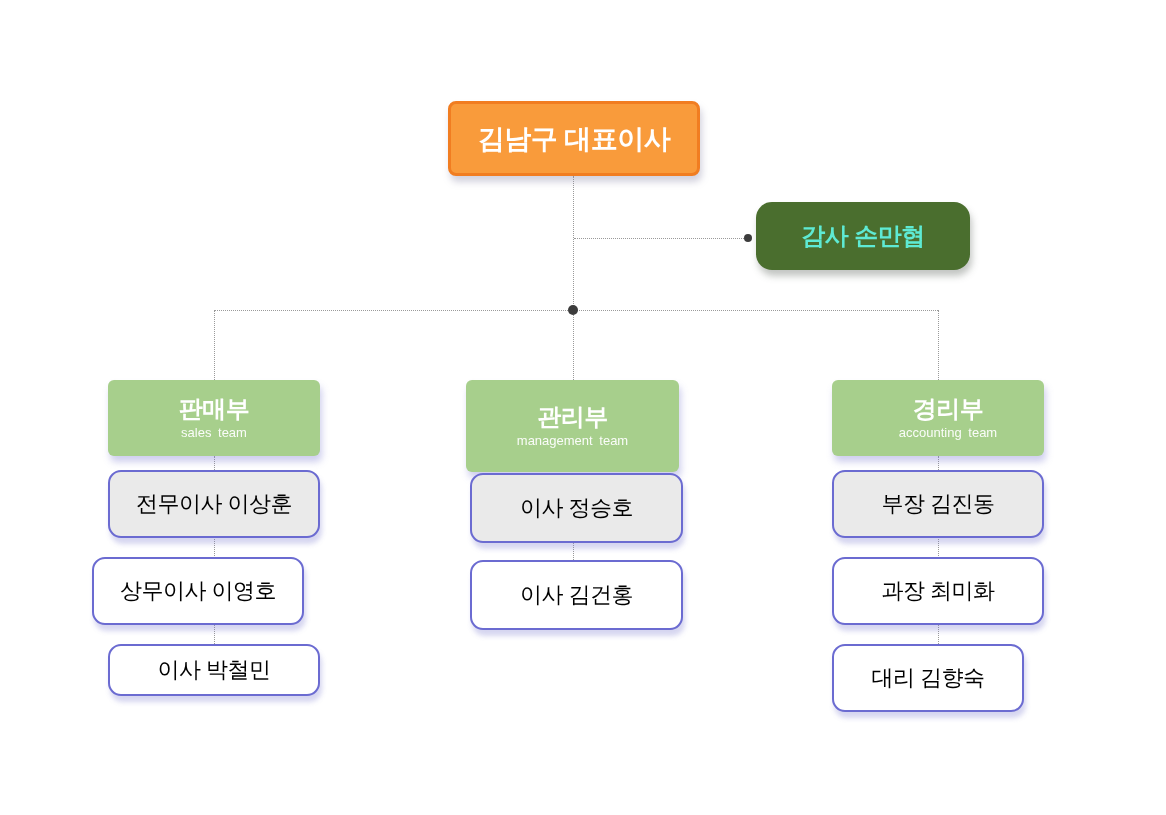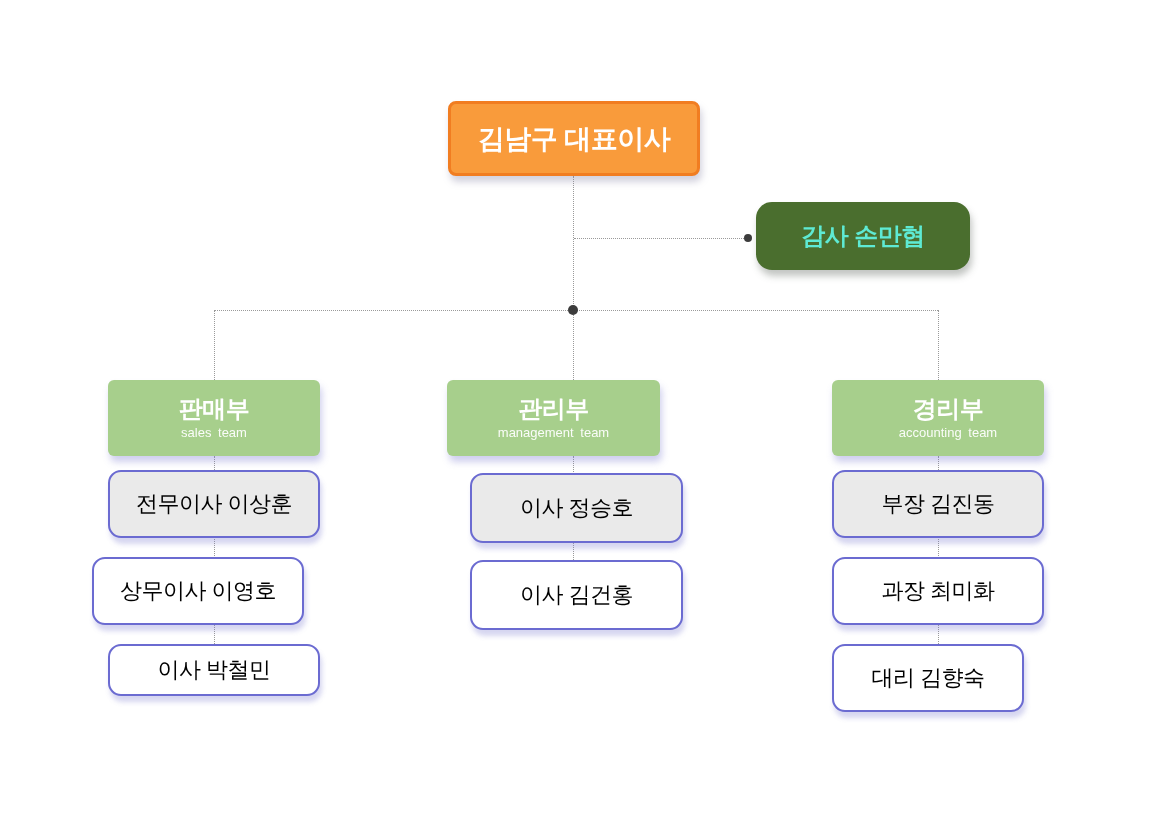--- a/index.html
+++ b/index.html
@@ -122,21 +122,21 @@
   <div class="node member shaded" style="left:108px; top:470px; width:212px; height:68px;">
     <span>전무이사 이상훈</span>
   </div>
   <div class="node member" style="left:92px; top:557px; width:212px; height:68px;">
     <span>상무이사 이영호</span>
   </div>
   <div class="node member" style="left:108px; top:644px; width:212px; height:52px;">
     <span>이사 박철민</span>
   </div>
 
-  <div class="node dept" style="left:447px; top:380px; width:213px; height:76px;">
+  <div class="node dept" style="left:466px; top:380px; width:213px; height:92px;">
     <span class="dept-title">관리부</span>
     <span class="dept-subtitle">management team</span>
   </div>
   <div class="node member" style="left:470px; top:560px; width:213px; height:70px;">
     <span>이사 김건홍</span>
   </div>
   <div class="node member shaded" style="left:470px; top:473px; width:213px; height:70px;">
     <span>이사 정승호</span>
   </div>
 

